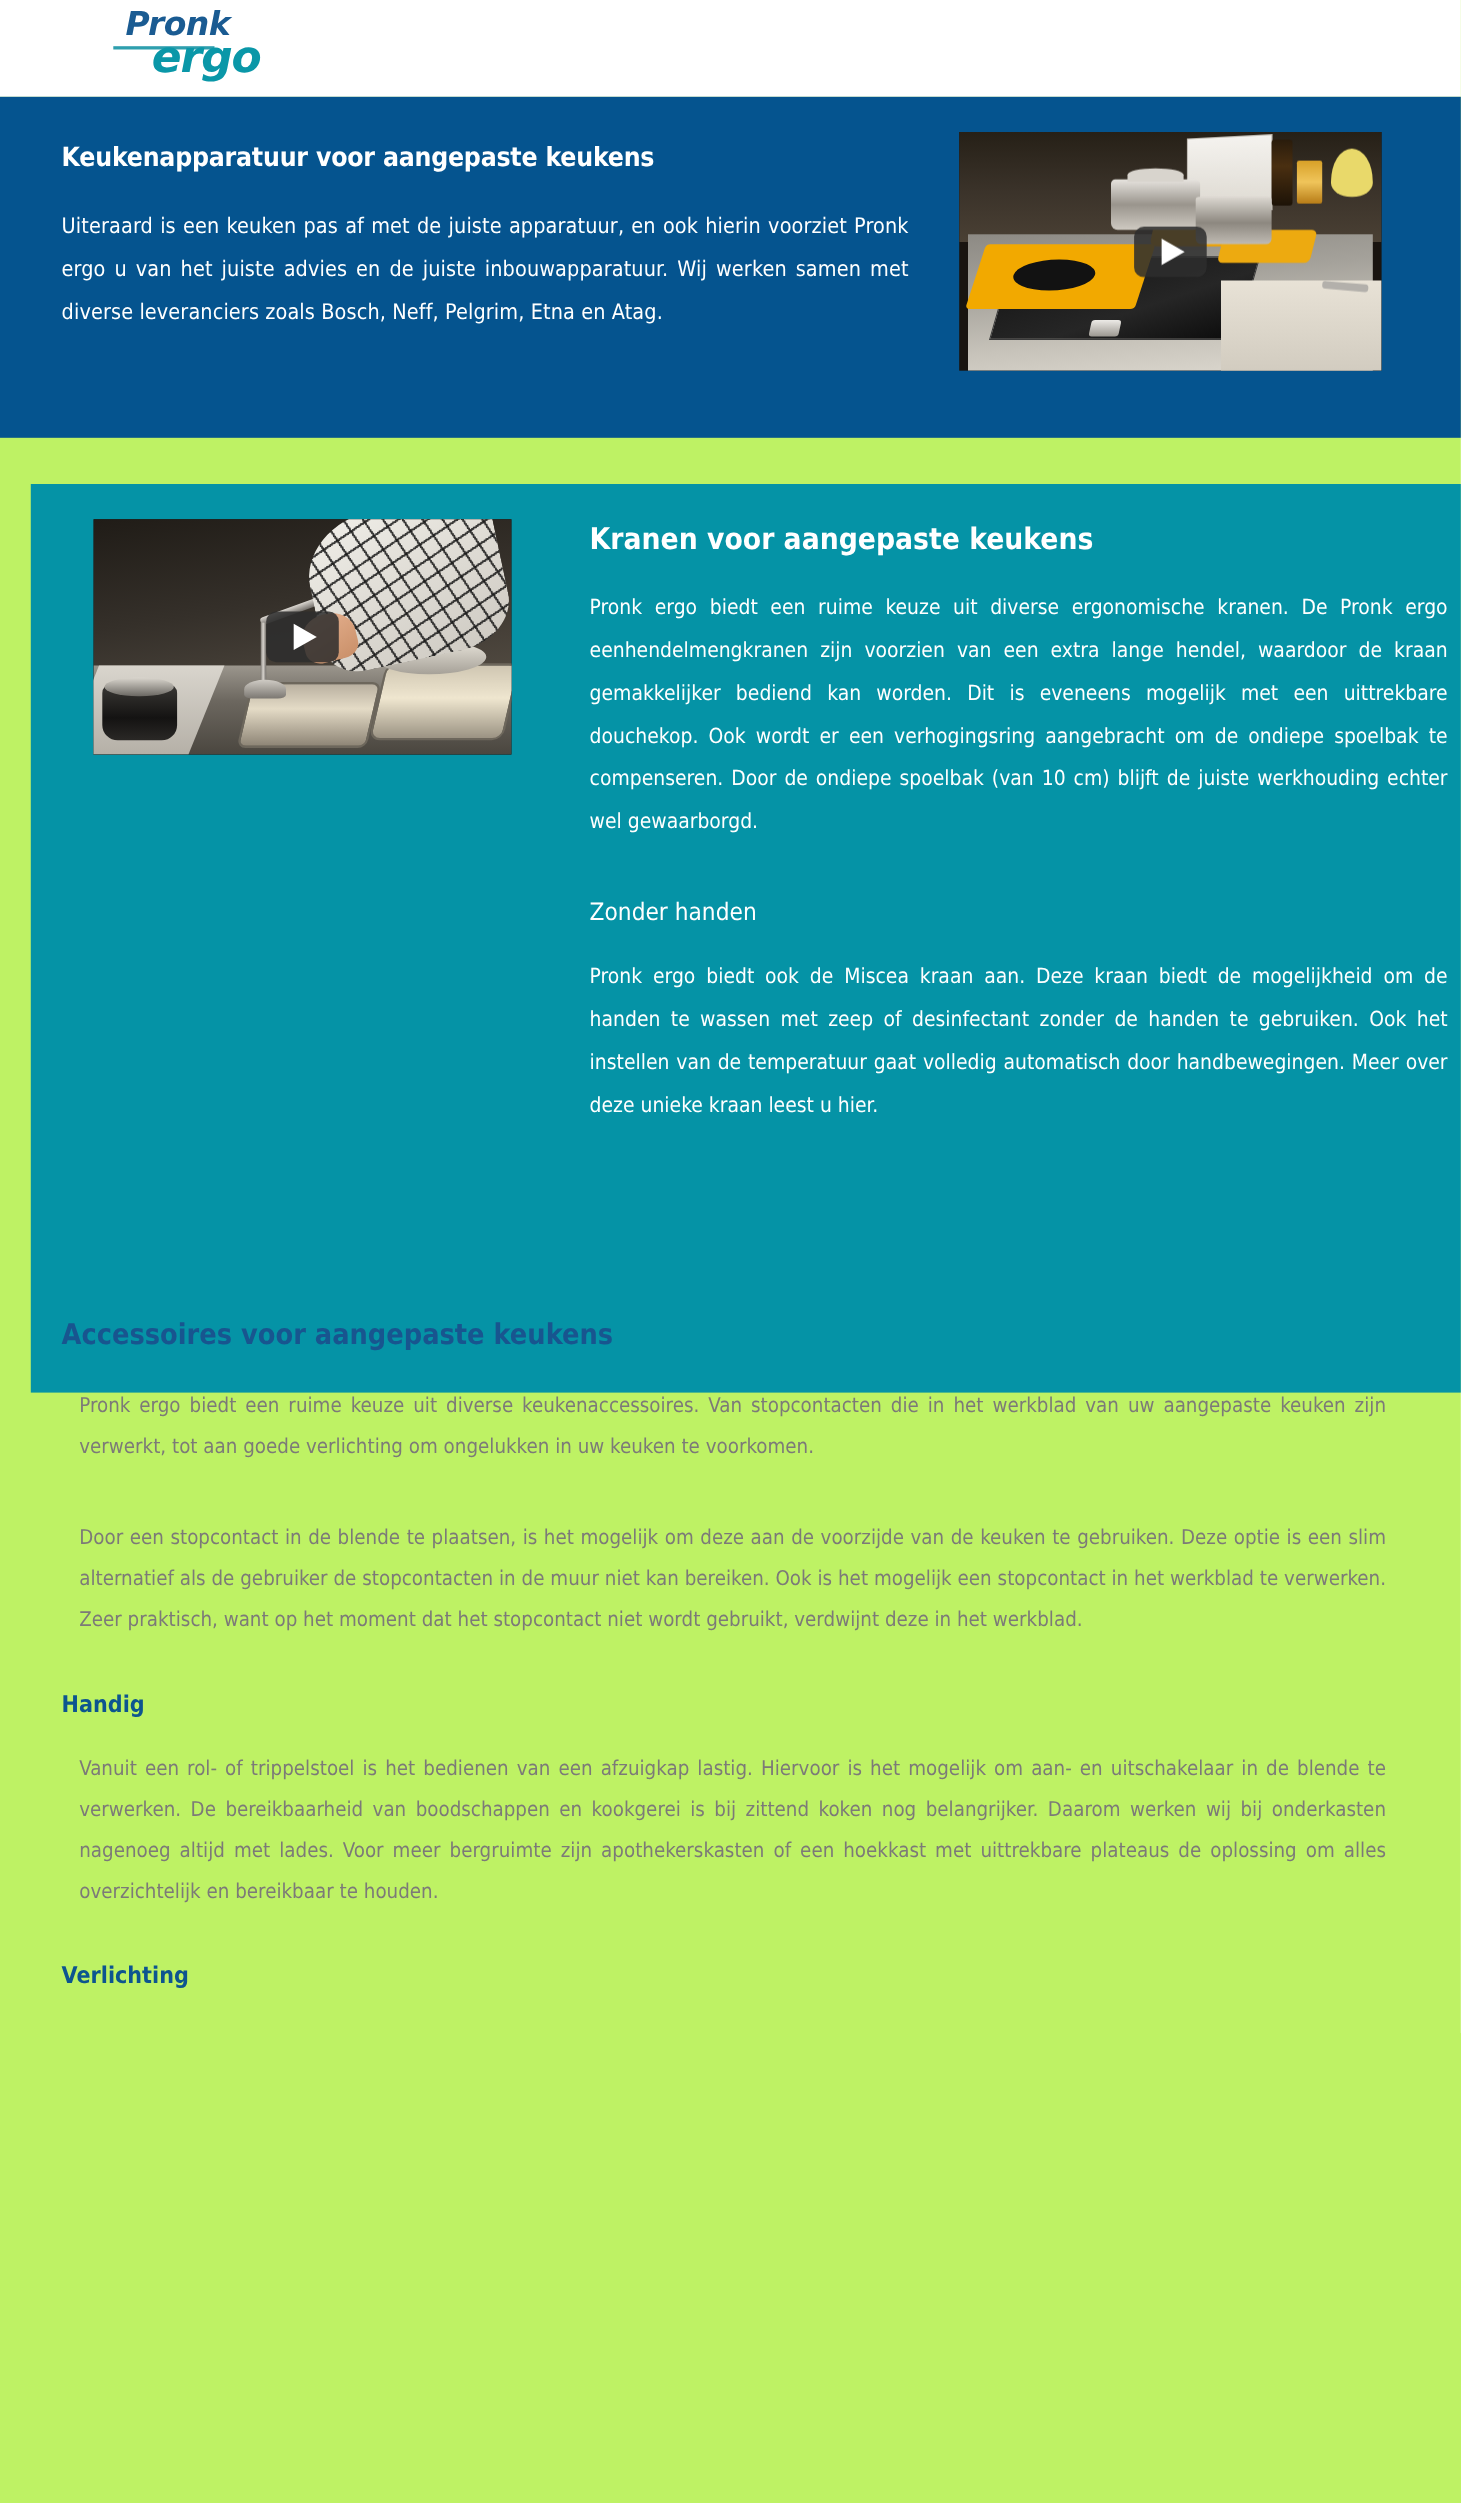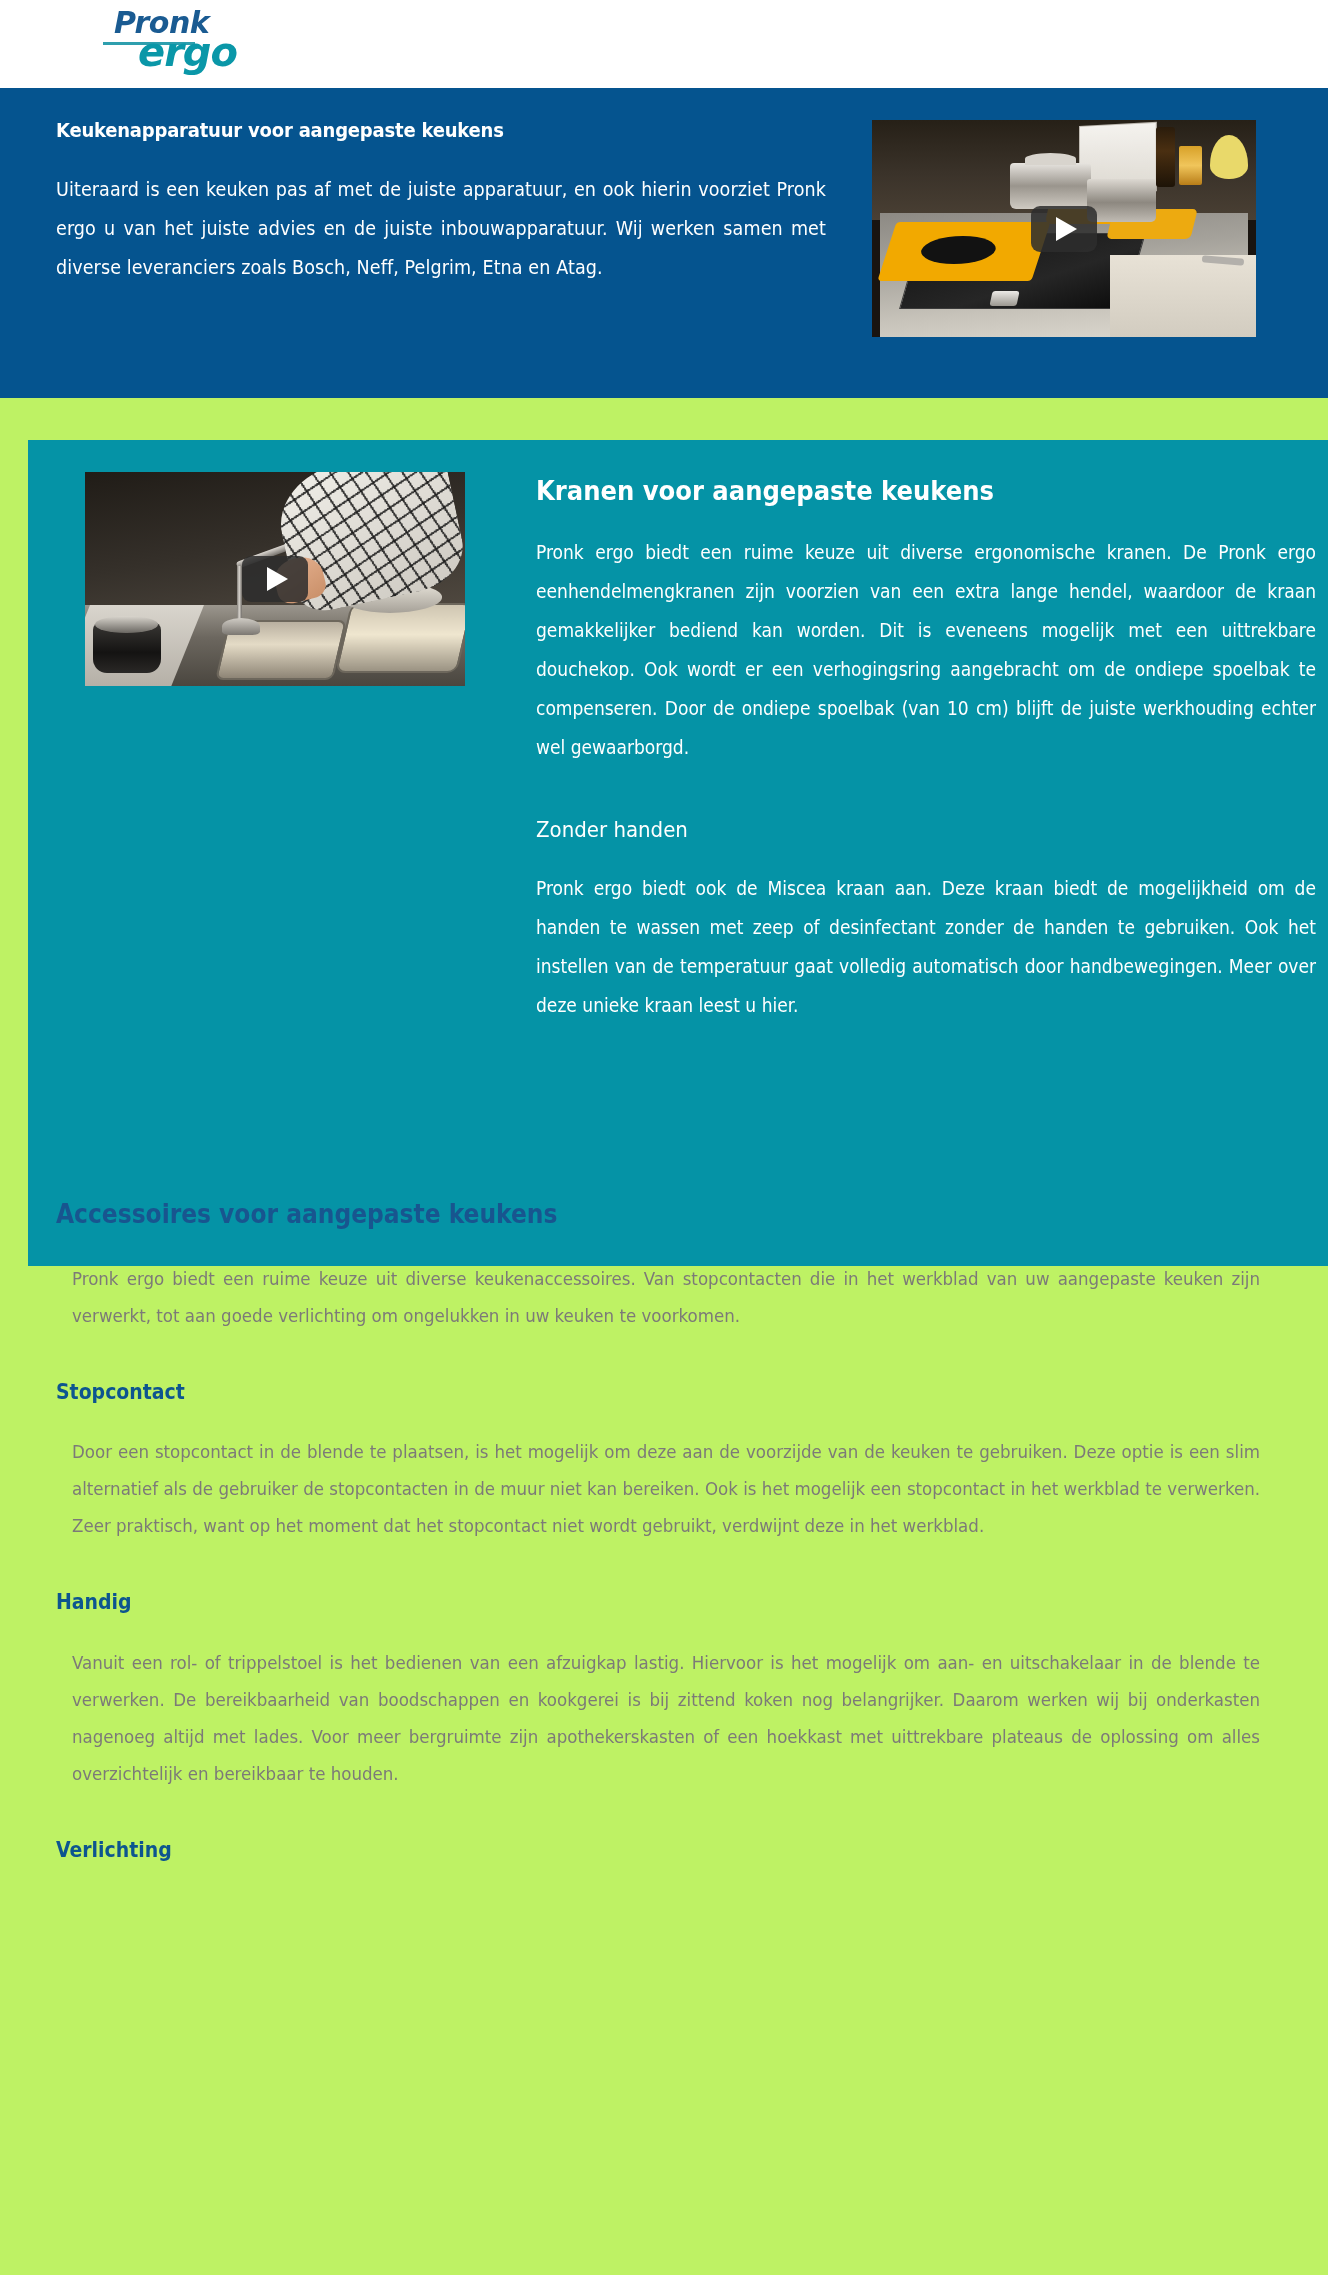--- a/index.html
+++ b/index.html
@@ -83,23 +83,23 @@
     background: #05548f;
     box-sizing: border-box;
   }
   .hero-text {
     position: absolute;
     left: 56px;
     top: 30px;
     width: 770px;
   }
   .hero-title {
-    margin: 0 0 28px 0;
-    font-family: "DejaVu Sans Condensed", "Liberation Sans Narrow", "Liberation Sans", sans-serif;
-    font-size: 20px;
+    margin: 11px 0 28px 0;
+    font-family: "DejaVu Sans Condensed", "Liberation Sans Narrow", "Liberation Sans", sans-serif;
+    font-size: 24px;
     font-weight: bold;
     color: #ffffff;
     line-height: 1.2;
     letter-spacing: -0.2px;
   }
   .hero-body {
     margin: 0;
     font-family: "DejaVu Sans Condensed", "Liberation Sans Narrow", "Liberation Sans", sans-serif;
     font-size: 19.5px;
     color: #ffffff;
@@ -447,21 +447,20 @@
   </div>
 
   <section class="content">
 
     <div class="blk">
       <h2>Accessoires voor aangepaste keukens</h2>
       <p>Pronk ergo biedt een ruime keuze uit diverse keukenaccessoires. Van stopcontacten die in het werkblad van uw aangepaste keuken zijn verwerkt, tot aan goede verlichting om ongelukken in uw keuken te voorkomen.</p>
     </div>
 
     <div class="blk">
-      <h3>Stopcontact</h3>
       <p>Door een stopcontact in de blende te plaatsen, is het mogelijk om deze aan de voorzijde van de keuken te gebruiken. Deze optie is een slim alternatief als de gebruiker de stopcontacten in de muur niet kan bereiken. Ook is het mogelijk een stopcontact in het werkblad te verwerken. Zeer praktisch, want op het moment dat het stopcontact niet wordt gebruikt, verdwijnt deze in het werkblad.</p>
     </div>
 
     <div class="blk">
       <h3>Handig</h3>
       <p>Vanuit een rol- of trippelstoel is het bedienen van een afzuigkap lastig. Hiervoor is het mogelijk om aan- en uitschakelaar in de blende te verwerken. De bereikbaarheid van boodschappen en kookgerei is bij zittend koken nog belangrijker. Daarom werken wij bij onderkasten nagenoeg altijd met lades. Voor meer bergruimte zijn apothekerskasten of een hoekkast met uittrekbare plateaus de oplossing om alles overzichtelijk en bereikbaar te houden.</p>
     </div>
 
     <div class="blk">
       <h3>Verlichting</h3>

